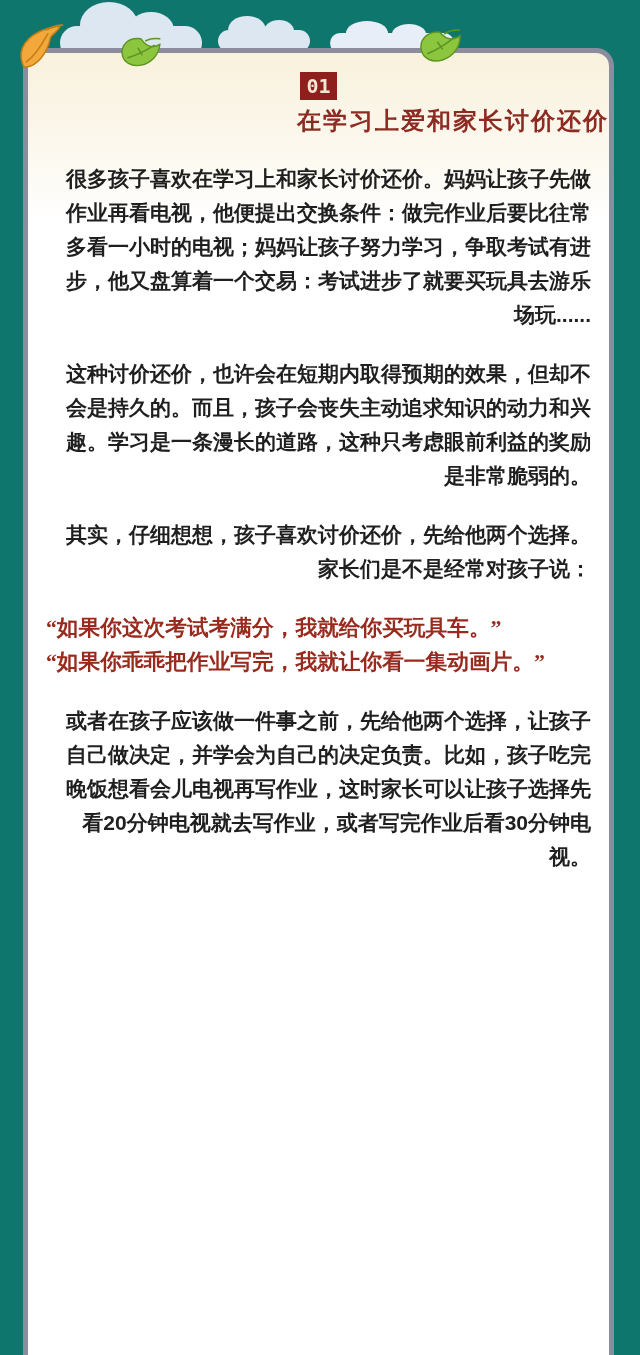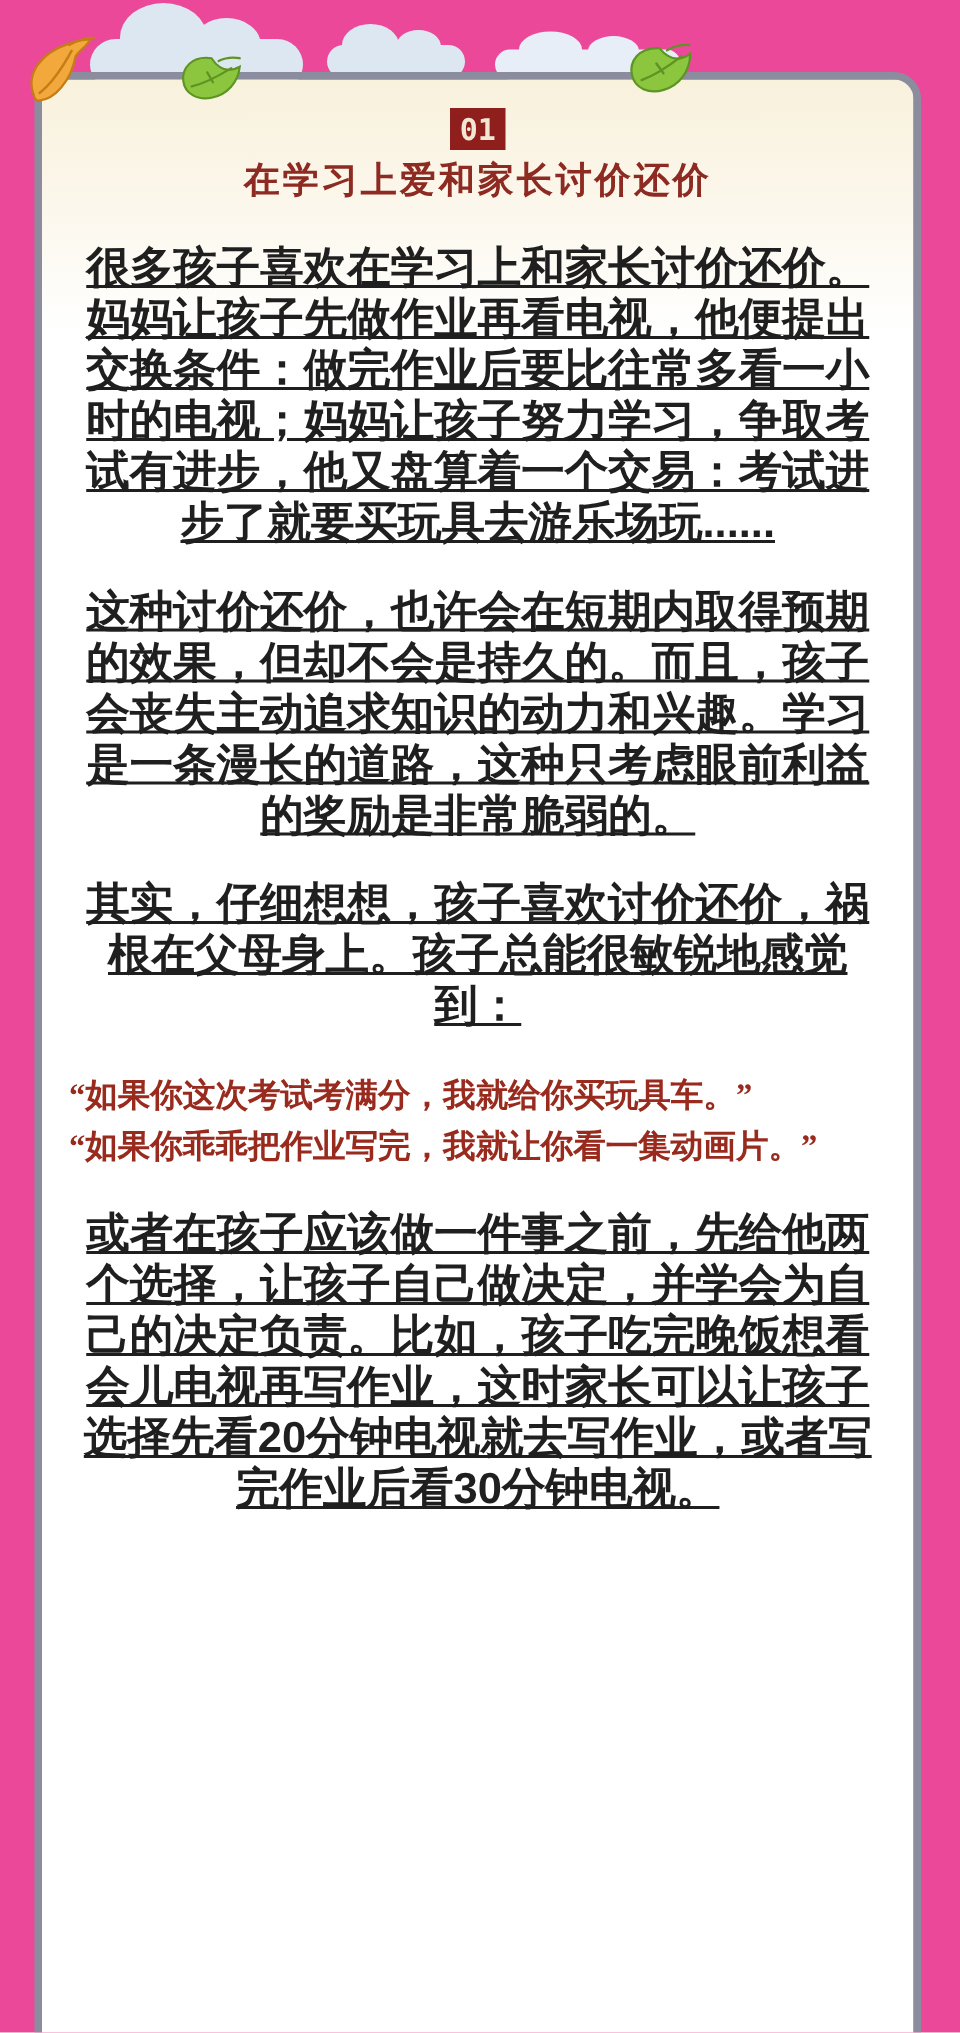--- a/index.html
+++ b/index.html
@@ -16,21 +16,21 @@
     --leaf-orange:#f3a83c;
     --leaf-orange-dark:#c57d15;
   }
   *{margin:0;padding:0;box-sizing:border-box;}
   html,body{background:#ffffff;}
   body{font-family:"Liberation Sans","DejaVu Sans",sans-serif;}
   .stage{
     position:relative;
     width:640px;height:1355px;
     margin:0 auto;
-    background:#ec4899;
+    background:#0f766e;
     overflow:hidden;
   }
 
   
   .cloud{position:absolute;background:var(--cloud);border-radius:40px;z-index:1;}
   .cloud::before,.cloud::after{content:"";position:absolute;background:inherit;border-radius:50%;}
   .cloud-1{left:60px;top:26px;width:142px;height:34px;}
   .cloud-1::before{width:58px;height:46px;left:20px;top:-24px;}
   .cloud-1::after{width:46px;height:36px;left:68px;top:-14px;}
   .cloud-2{left:218px;top:30px;width:92px;height:22px;}
@@ -65,40 +65,39 @@
     width:max-content;
     margin:19px auto 4px auto;
     background:var(--accent-red);
     color:#f2e7d3;
     font-family:"DejaVu Sans Mono","Liberation Mono",monospace;
     font-size:20px;font-weight:bold;
     line-height:26px;
     padding:1px 6px;
   }
   .title{
-    text-align:center;
+    text-align:right;
     color:var(--title-red);
     font-size:24px;
     font-weight:800;
     letter-spacing:2px;
     line-height:34px;
   }
   .content{
     width:545px;
     margin:24px auto 0 auto;
   }
   .para{
-    font-size:29px;
+    font-size:21px;
     line-height:34px;
     font-weight:700;
     color:var(--ink);
     margin:0 0 25px 0;
-    text-align:center;
+    text-align:right;
     line-break:strict;
-    text-decoration:underline;
   }
   .quotes{margin:0 0 25px 0;font-family:Liberation Serif, serif;}
   .quote{
     font-size:21.7px;
     line-height:34px;
     font-weight:700;
     color:var(--quote-red);
     margin:0;
     line-break:strict;
   }
@@ -130,21 +129,21 @@
     <path class="leaf-vein-green" d="M29 5 C33 3 38 2 44 3"></path>
   </svg>
 
   <div class="card">
     <div class="badge">01</div>
     <h1 class="title">在学习上爱和家长讨价还价</h1>
 
     <div class="content">
       <p class="para">很多孩子喜欢在学习上和家长讨价还价。妈妈让孩子先做作业再看电视，他便提出交换条件：做完作业后要比往常多看一小时的电视；妈妈让孩子努力学习，争取考试有进步，他又盘算着一个交易：考试进步了就要买玩具去游乐场玩......</p>
       <p class="para">这种讨价还价，也许会在短期内取得预期的效果，但却不会是持久的。而且，孩子会丧失主动追求知识的动力和兴趣。学习是一条漫长的道路，这种只考虑眼前利益的奖励是非常脆弱的。</p>
-      <p class="para">其实，仔细想想，孩子喜欢讨价还价，祸根在父母身上。孩子总能很敏锐地感觉到：</p>
+      <p class="para">其实，仔细想想，孩子喜欢讨价还价，先给他两个选择。家长们是不是经常对孩子说：</p>
 
       <div class="quotes">
         <p class="quote">“如果你这次考试考满分，我就给你买玩具车。”</p>
         <p class="quote">“如果你乖乖把作业写完，我就让你看一集动画片。”</p>
       </div>
 
       <p class="para">或者在孩子应该做一件事之前，先给他两个选择，让孩子自己做决定，并学会为自己的决定负责。比如，孩子吃完晚饭想看会儿电视再写作业，这时家长可以让孩子选择先看20分钟电视就去写作业，或者写完作业后看30分钟电视。</p>
     </div>
   </div>
 </div>

